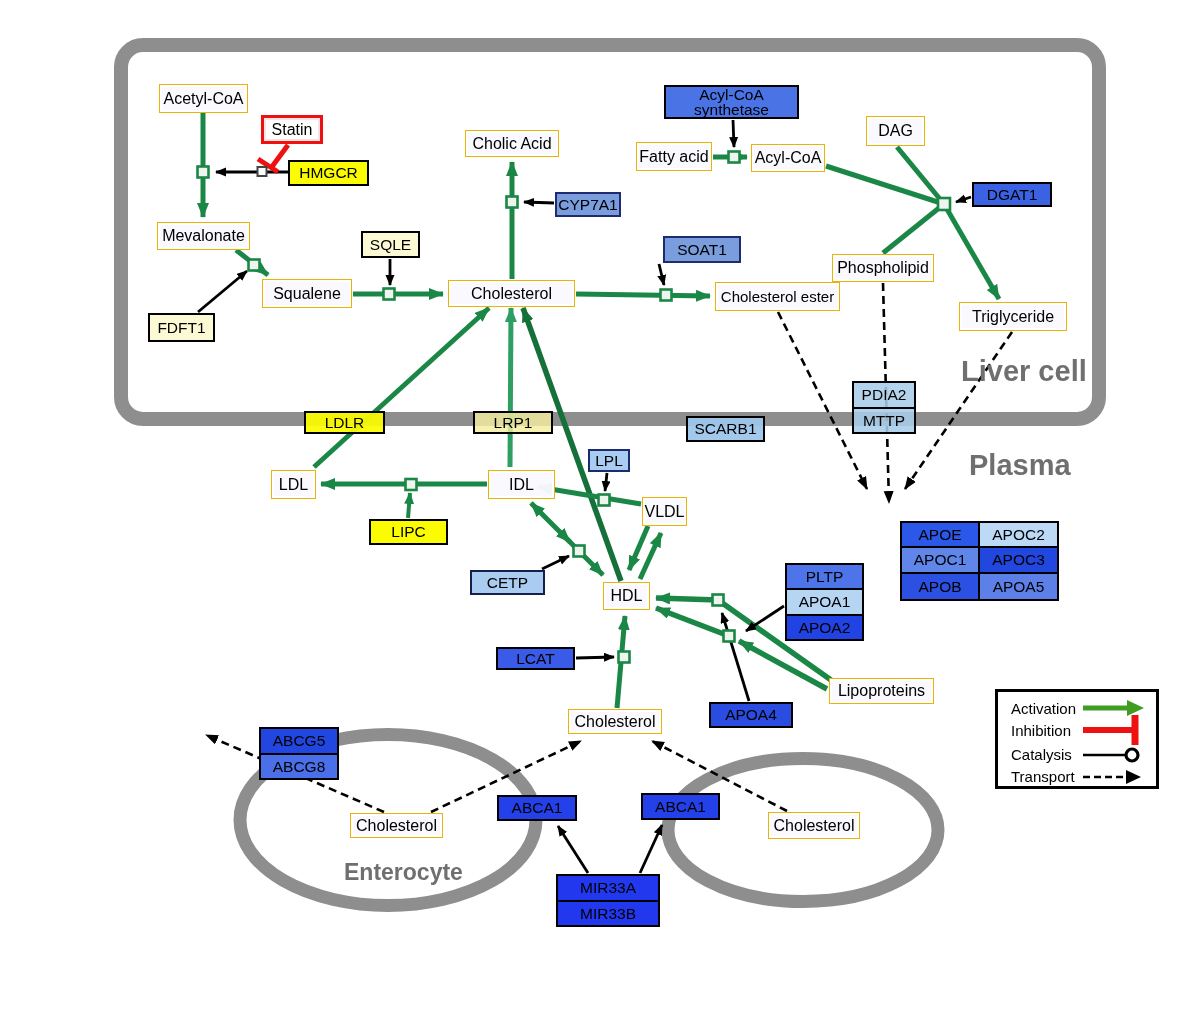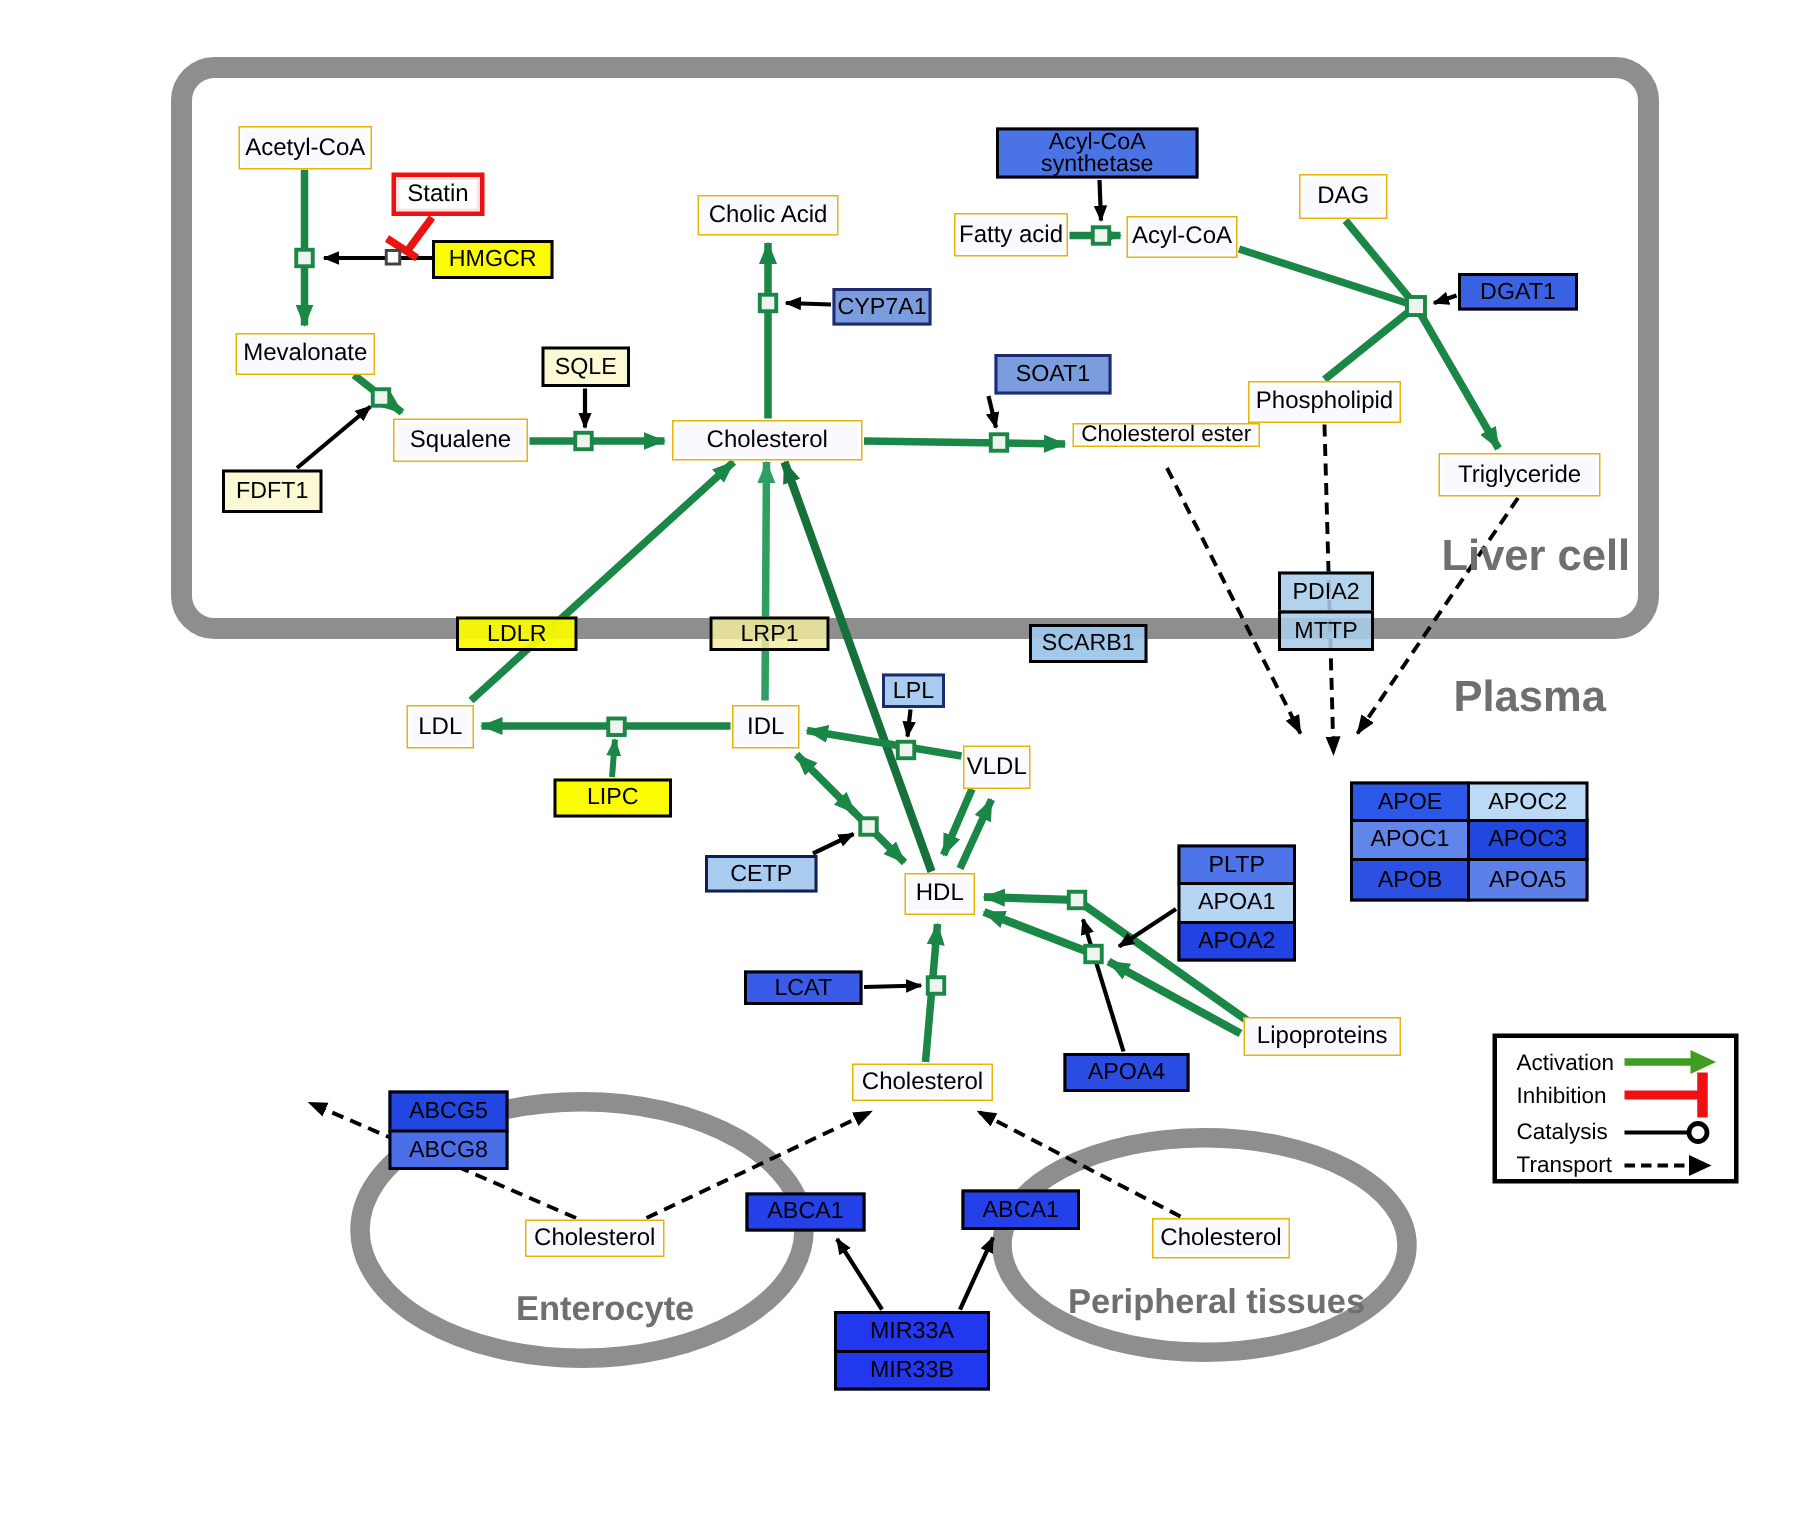--- a/index.html
+++ b/index.html
@@ -149,49 +149,48 @@
       <rect x="712.5" y="594.5" width="11" height="11"></rect>
       <rect x="723.5" y="630.5" width="11" height="11"></rect>
     </g>
 
     <rect x="257.5" y="167" width="9" height="9" fill="#fff" stroke="#444" stroke-width="2"></rect>
   </svg>
 
   <div class="rlabel" style="left:961px;top:355px;font-size:29px;">Liver cell</div>
   <div class="rlabel" style="left:969px;top:449px;font-size:29px;">Plasma</div>
   <div class="rlabel" style="left:344px;top:859px;font-size:23px;">Enterocyte</div>
-  <div class="rlabel" style="left:712px;top:854px;font-size:23px;">Peripheral tissues</div>
 
   <div class="node met" style="left:159px;top:84px;width:89px;height:29px;">Acetyl-CoA</div>
   <div class="node statin" style="left:261px;top:115px;width:62px;height:29px;">Statin</div>
   <div class="node gene yellow" style="left:288px;top:160px;width:81px;height:26px;">HMGCR</div>
   <div class="node met" style="left:157px;top:222px;width:93px;height:28px;">Mevalonate</div>
   <div class="node gene cream" style="left:148px;top:313px;width:67px;height:29px;">FDFT1</div>
   <div class="node met" style="left:262px;top:279px;width:90px;height:29px;">Squalene</div>
   <div class="node gene cream" style="left:361px;top:231px;width:59px;height:27px;">SQLE</div>
   <div class="node met" style="left:448px;top:280px;width:127px;height:27px;">Cholesterol</div>
   <div class="node met" style="left:465px;top:130px;width:94px;height:27px;">Cholic Acid</div>
   <div class="node gene periwink" style="left:555px;top:192px;width:66px;height:25px;">CYP7A1</div>
   <div class="node gene periwink" style="left:619px;top:236px;width:78px;height:27px;margin-left:44px;">SOAT1</div>
-  <div class="node met" style="left:715px;top:282px;width:125px;height:16px;font-size:15px;">Cholesterol ester</div>
+  <div class="node met" style="left:715px;top:282px;width:125px;height:29px;font-size:15px;">Cholesterol ester</div>
   <div class="node gene bmedstrong" style="left:664px;top:85px;width:135px;height:34px;">Acyl-CoA
 synthetase</div>
   <div class="node met" style="left:636px;top:142px;width:76px;height:29px;">Fatty acid</div>
   <div class="node met" style="left:751px;top:144px;width:74px;height:28px;">Acyl-CoA</div>
   <div class="node met" style="left:866px;top:116px;width:59px;height:30px;">DAG</div>
   <div class="node gene bdgat" style="left:972px;top:182px;width:80px;height:25px;">DGAT1</div>
   <div class="node met" style="left:832px;top:254px;width:102px;height:28px;">Phospholipid</div>
   <div class="node met" style="left:959px;top:302px;width:108px;height:29px;">Triglyceride</div>
   <div class="node gene ldlrbox" style="left:304px;top:411px;width:81px;height:23px;">LDLR</div>
   <div class="node gene paleyellow" style="left:473px;top:411px;width:80px;height:23px;">LRP1</div>
   <div class="node gene bscarb" style="left:686px;top:416px;width:79px;height:26px;">SCARB1</div>
   <div class="node gene blight" style="left:852px;top:381px;width:64px;height:28px;">PDIA2</div>
   <div class="node gene blight" style="left:852px;top:407px;width:64px;height:27px;">MTTP</div>
   <div class="node met" style="left:271px;top:470px;width:45px;height:29px;">LDL</div>
-  <div class="node met" style="left:488px;top:470px;width:45px;height:29px;">IDL</div>
+  <div class="node met" style="left:488px;top:470px;width:67px;height:29px;">IDL</div>
   <div class="node gene yellow" style="left:369px;top:519px;width:79px;height:26px;">LIPC</div>
   <div class="node gene blpl" style="left:588px;top:449px;width:42px;height:23px;">LPL</div>
   <div class="node met" style="left:642px;top:497px;width:45px;height:29px;">VLDL</div>
   <div class="node gene bcetp" style="left:470px;top:570px;width:75px;height:25px;">CETP</div>
   <div class="node met" style="left:603px;top:582px;width:47px;height:28px;">HDL</div>
   <div class="node gene blcat" style="left:496px;top:647px;width:79px;height:23px;">LCAT</div>
   <div class="node gene bpltp" style="left:785px;top:563px;width:79px;height:27px;">PLTP</div>
   <div class="node gene bapoa1" style="left:785px;top:588px;width:79px;height:28px;">APOA1</div>
   <div class="node gene bapoa2" style="left:785px;top:614px;width:79px;height:27px;">APOA2</div>
   <div class="node gene bapoa4" style="left:709px;top:702px;width:84px;height:26px;">APOA4</div>

